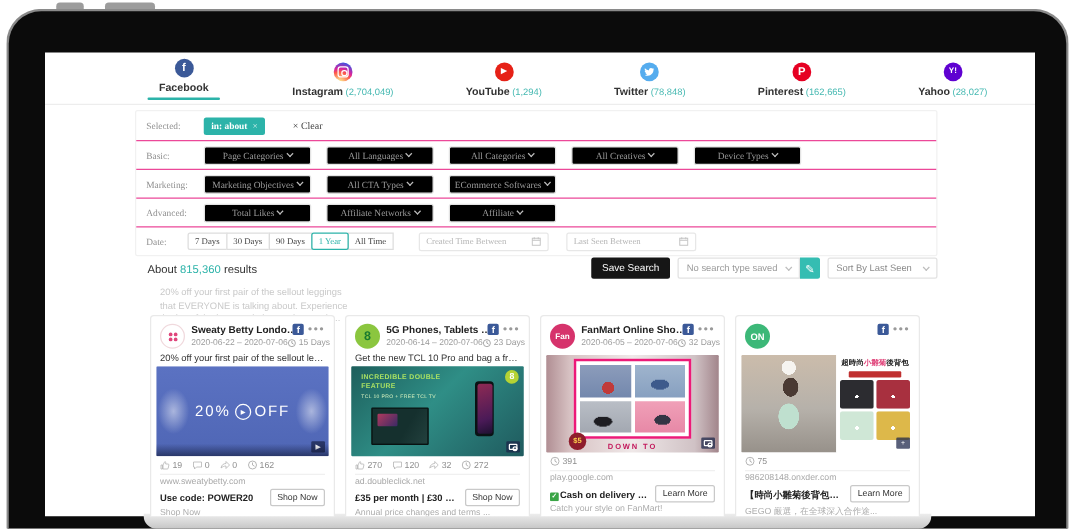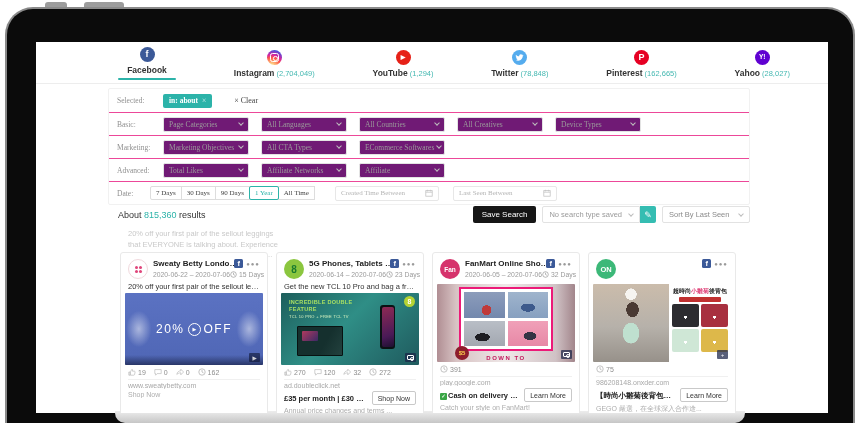--- a/index.html
+++ b/index.html
@@ -32,22 +32,22 @@
   
   .panel { position:absolute; left:72px; top:46px; width:642px; background:#fff;
            border:1px solid #f1f1f1; border-radius:2px;font-family:Liberation Serif, serif; }
   .prow { display:flex; align-items:center; min-height:23px; padding-left:8px; border-top:1px solid #ec4899; gap:12px; }
   .prow:first-child { border-top:none; }
   .plabel { width:34px; flex-shrink:0; font-size:7.5px; color:#8f8f8f; }
   .chip { background:#2cb3a9; color:#fff; font-size:7.5px; font-weight:bold; border-radius:2px;
           padding:2.5px 6px; display:inline-flex; align-items:center; gap:4px; cursor:pointer; }
   .chip .x { opacity:.75; font-weight:normal; }
   .clear { font-size:8px; color:#444; cursor:pointer; margin-left:10px; }
-  .psel { width:86px; height:15px; border:1px solid #e3e3e3; border-radius:2px; background:#701a75;
-          display:flex; align-items:center; justify-content:space-between; padding:0 5px;
+  .psel { width:86px; height:15px; border:1px solid #e3e3e3; border-radius:2px; background:#000000;
+          display:flex; align-items:center; justify-content:center; padding:0 5px;
           font-size:7.5px; color:#9b9b9b; cursor:pointer; white-space:nowrap; overflow:hidden; }
   .chev { width:4px; height:4px; border-right:1px solid #bdbdbd; border-bottom:1px solid #bdbdbd;
           transform:rotate(45deg); flex-shrink:0; margin-left:3px; margin-top:-2px; }
   .pseg { display:flex; }
   .segbtn { height:14px; padding:0 5px; border:1px solid #ddd; margin-left:-1px; background:#fff;
             font-size:7px; color:#444; display:flex; align-items:center; cursor:pointer; white-space:nowrap; }
   .segbtn:first-child { border-radius:2px 0 0 2px; }
   .segbtn.sel { border-color:#2cb3a9; color:#2cb3a9; z-index:1; border-radius:2px; }
   .pdate { width:104px; height:15px; border:1px solid #e7e7e7; border-radius:2px; background:#fff;
            display:flex; align-items:center; justify-content:space-between; padding:0 5px;
@@ -244,21 +244,21 @@
       <span class="plabel">Basic:</span>
       <span class="psel">
           <span>Page Categories</span>
           <span class="chev"></span>
         </span>
       <span class="psel">
           <span>All Languages</span>
           <span class="chev"></span>
         </span>
       <span class="psel">
-          <span>All Countries</span>
+          <span>All Categories</span>
           <span class="chev"></span>
         </span>
       <span class="psel">
           <span>All Creatives</span>
           <span class="chev"></span>
         </span>
       <span class="psel">
           <span>Device Types</span>
           <span class="chev"></span>
         </span>
@@ -395,20 +395,24 @@
         <span class="stat">
             <svg width="8" height="8" viewBox="0 0 10 10">
               <circle cx="5" cy="5" r="4" fill="none" stroke="#b5b5b5"></circle>
               <path d="M5 2.5V5l2 1.2" stroke="#b5b5b5" fill="none"></path>
             </svg>
             <span>162</span>
           </span>
       </div>
       <div class="cdiv"></div>
       <div class="cdomain">www.sweatybetty.com</div>
+      <div class="cboldrow">
+        <span class="cbold">Use code: POWER20</span>
+        <span class="cbtn">Shop Now</span>
+      </div>
       <div class="cgray">Shop Now</div>
     </div>
 
     <div class="card">
       <div class="chead">
         <div class="cavatar" style="background:#8bc63f;color:#1a7a2f;font-size:10px">
             <span>8</span>
           </div>
         <div class="cmeta">
           <div class="ctitle">5G Phones, Tablets &amp; SIMs | ...</div>

